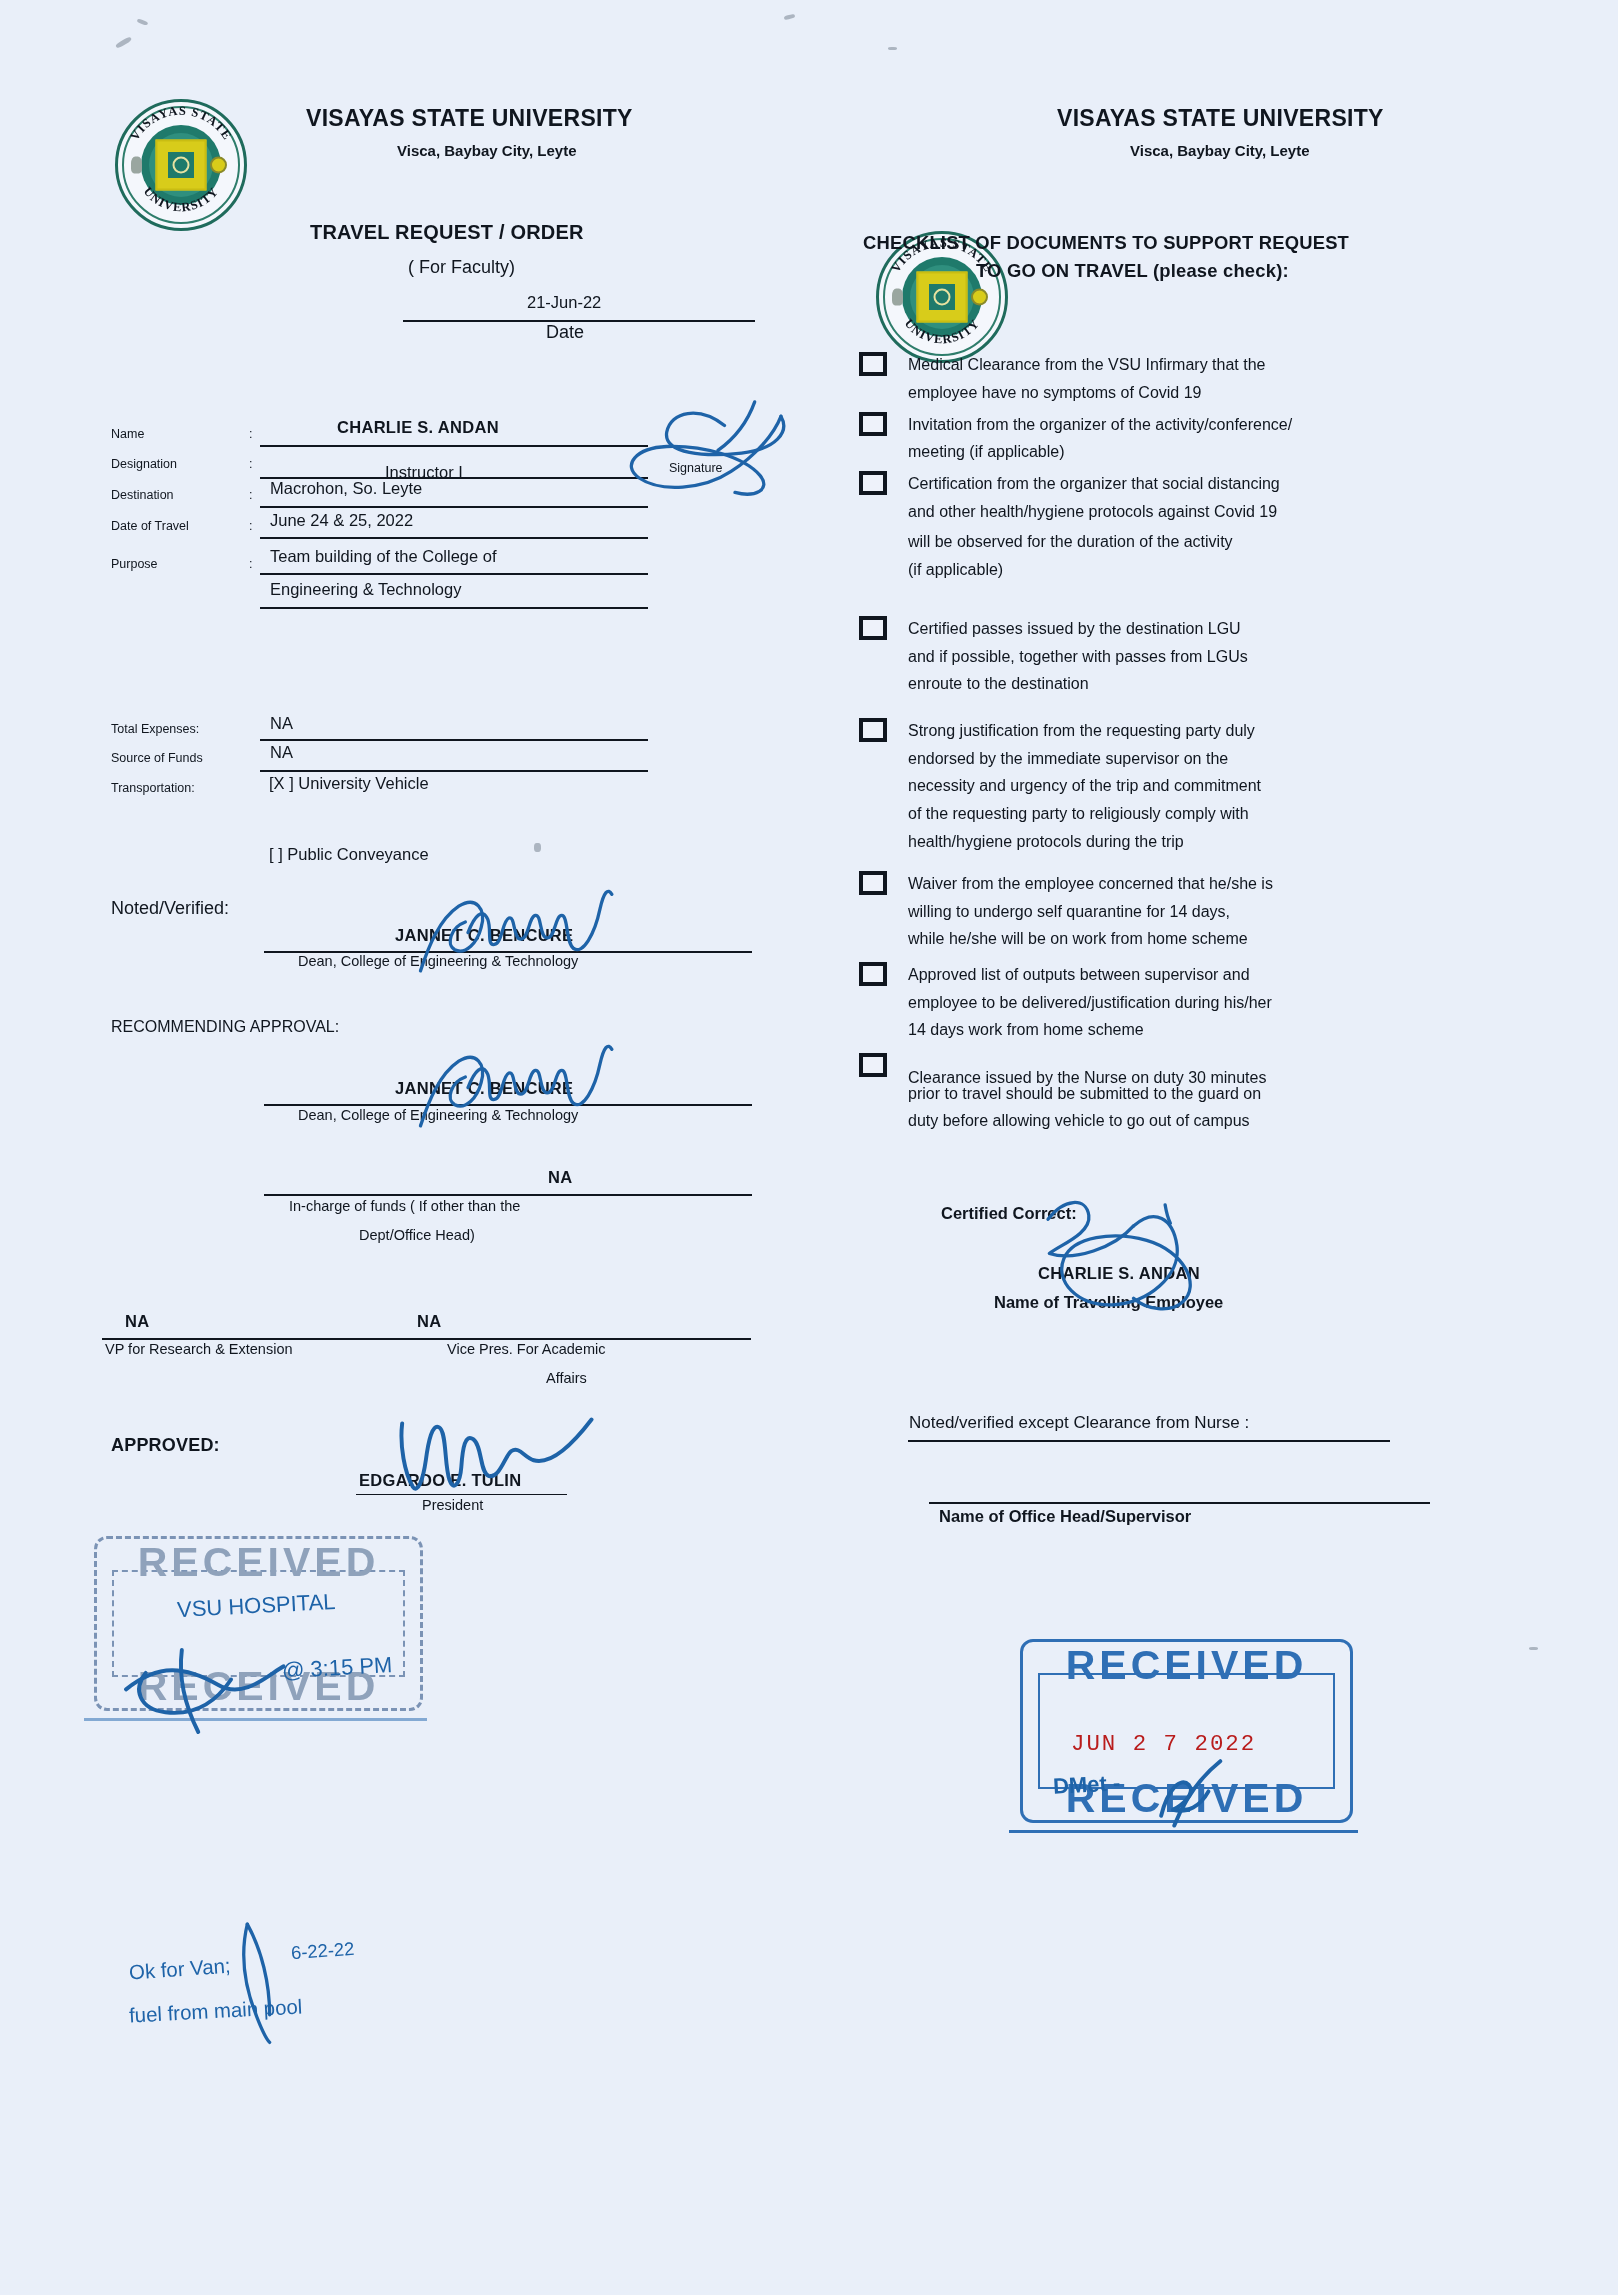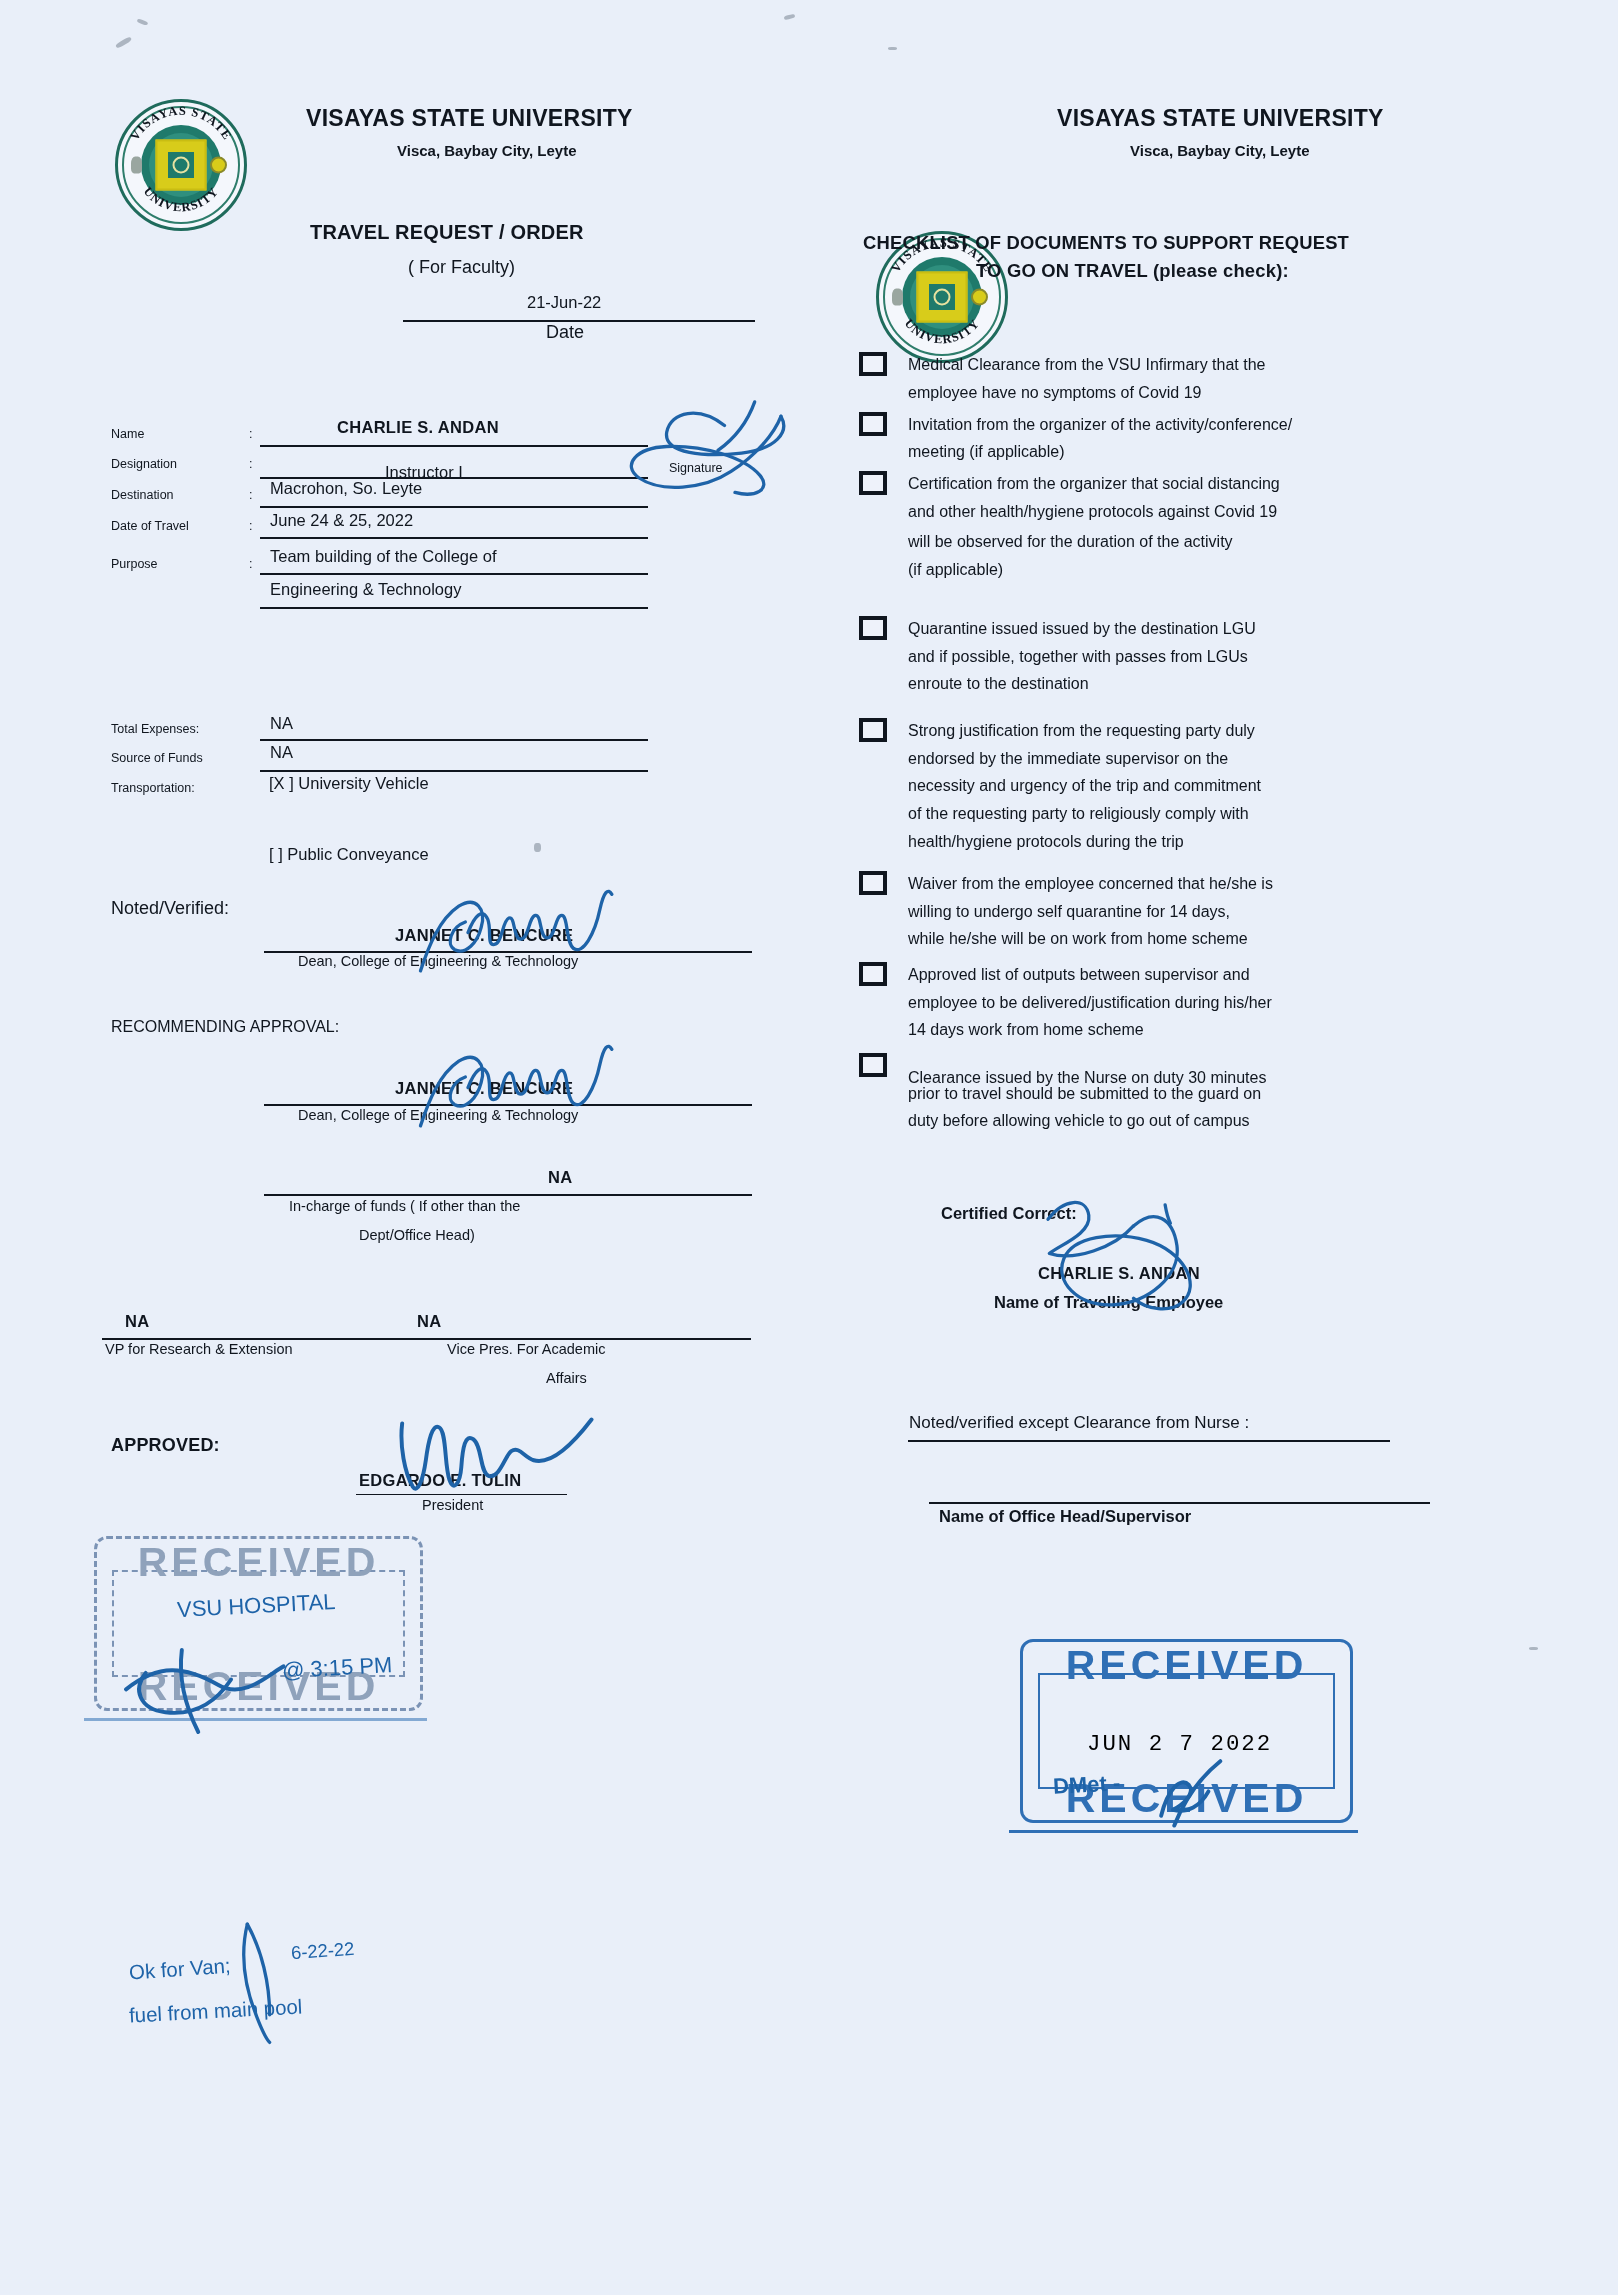--- a/index.html
+++ b/index.html
@@ -56,21 +56,21 @@
   .ink path,.ink polyline{fill:none;stroke:#1e63a8;stroke-linecap:round;stroke-linejoin:round;}
 
   
   .stamp{position:absolute;}
   .stamp .frame{position:absolute;inset:0;border:3.3px solid #2f6fb5;border-radius:13px;}
   .stamp .inner{position:absolute;left:18.4px;right:18.4px;top:34px;bottom:34px;border:2px solid #2f6fb5;}
   .stamp .word{position:absolute;left:0;right:0;text-align:center;font-size:41px;font-weight:bold;
     letter-spacing:4px;color:#2f6fb5;font-family:Liberation Sans, sans-serif;}
   .stamp.faint .frame,.stamp.faint .inner{border-color:#7b93b5;border-style:dashed;}
   .stamp.faint .word{color:#8fa2bb;}
-  .stamp .datetxt{position:absolute;font-family:"Liberation Mono",monospace;font-size:22.4px;color:#000000;letter-spacing:2px;margin-left:16px;}
+  .stamp .datetxt{position:absolute;font-family:"Liberation Mono",monospace;font-size:22.4px;color:#b91c1c;letter-spacing:2px;}
   .hand{position:absolute;color:#1e63a8;font-family:"Liberation Sans",sans-serif;
         font-size:20px;transform:rotate(-3deg);font-weight:500;}
   .underline-bar{position:absolute;height:3.3px;background:#2f6fb5;}
   .speck{position:absolute;background:#6f7b8a;border-radius:40%;opacity:.5;}
 </style>
 </head>
 <body>
 
 <div class="page">
 
@@ -206,21 +206,21 @@
   <div class="abs ck-text" style="left:908px;top:414px;">Invitation from the organizer of the activity/conference/</div>
   <div class="abs ck-text" style="left:908px;top:441px;">meeting (if applicable)</div>
 
   <div class="abs cbox" style="left:859px;top:471px;"></div>
   <div class="abs ck-text" style="left:908px;top:473px;">Certification from the organizer that social distancing</div>
   <div class="abs ck-text" style="left:908px;top:501px;">and other health/hygiene protocols against Covid 19</div>
   <div class="abs ck-text" style="left:908px;top:531px;">will be observed for the duration of the activity</div>
   <div class="abs ck-text" style="left:908px;top:559px;"> (if applicable)</div>
 
   <div class="abs cbox" style="left:859px;top:616px;"></div>
-  <div class="abs ck-text" style="left:908px;top:618px;">Quarantine issued issued by the destination LGU</div>
+  <div class="abs ck-text" style="left:908px;top:618px;">Certified passes issued by the destination LGU</div>
   <div class="abs ck-text" style="left:908px;top:646px;">and if possible, together with passes from LGUs</div>
   <div class="abs ck-text" style="left:908px;top:673px;">enroute to the destination</div>
 
   <div class="abs cbox" style="left:859px;top:718px;"></div>
   <div class="abs ck-text" style="left:908px;top:720px;">Strong justification from the requesting party duly</div>
   <div class="abs ck-text" style="left:908px;top:748px;">endorsed by the immediate supervisor on the</div>
   <div class="abs ck-text" style="left:908px;top:775px;">necessity and urgency of the trip and commitment</div>
   <div class="abs ck-text" style="left:908px;top:803px;">of the requesting party to religiously comply with</div>
   <div class="abs ck-text" style="left:908px;top:831px;">health/hygiene protocols during the trip</div>
 

